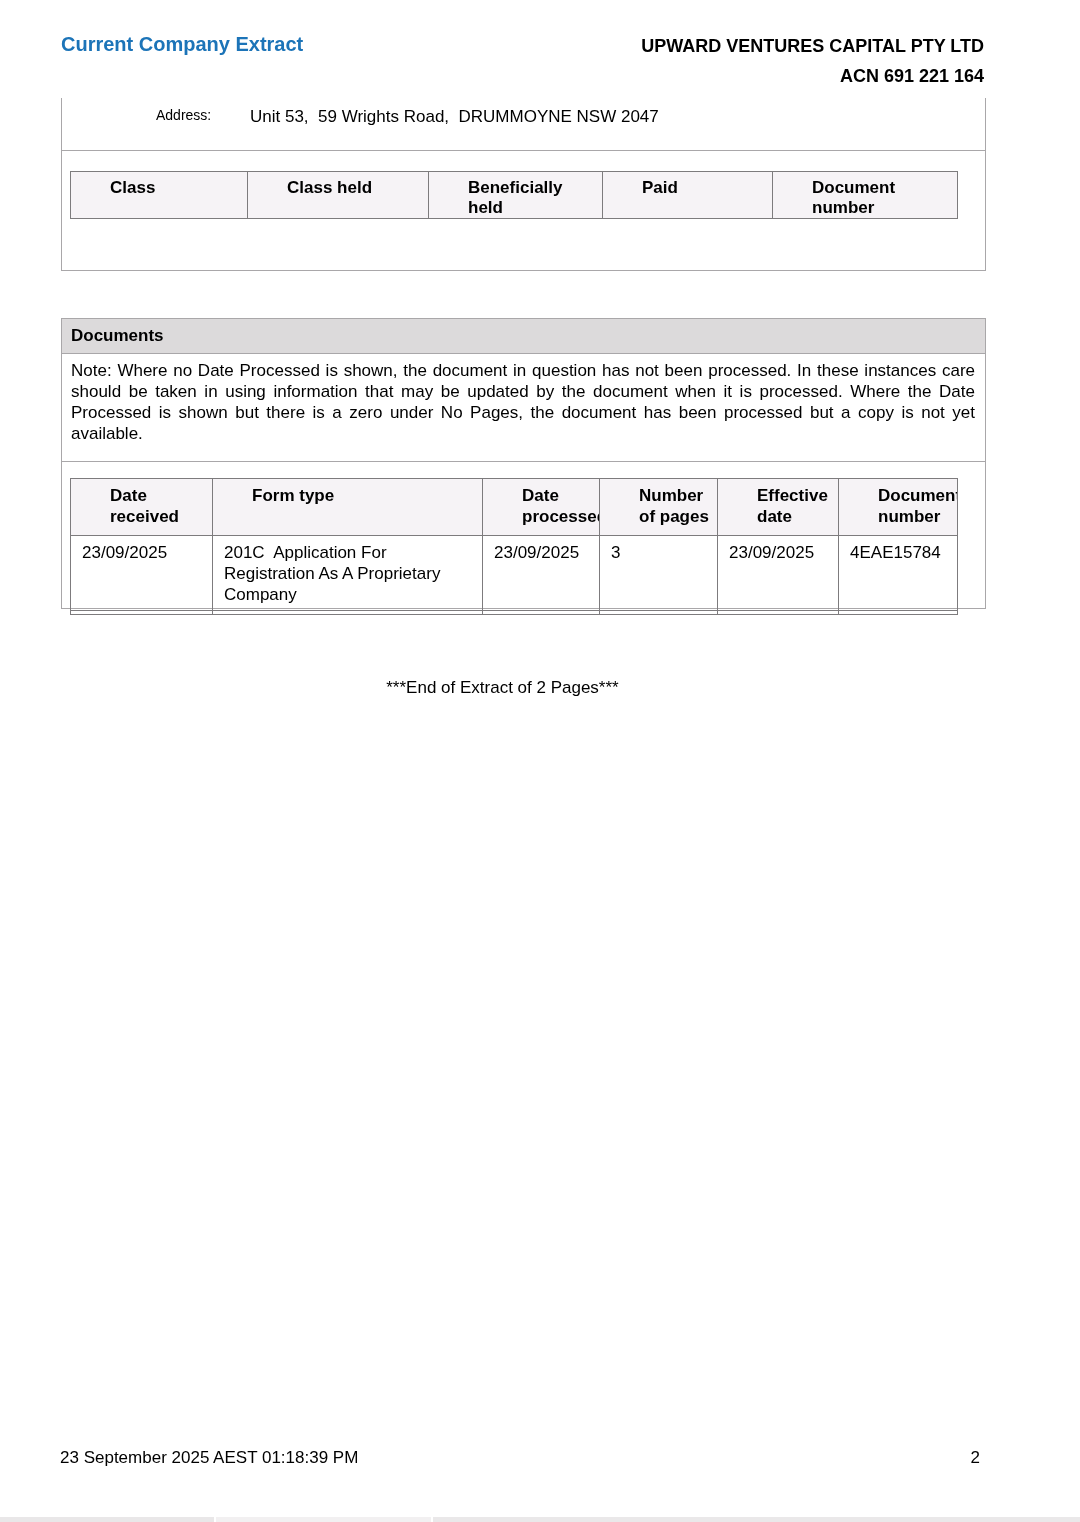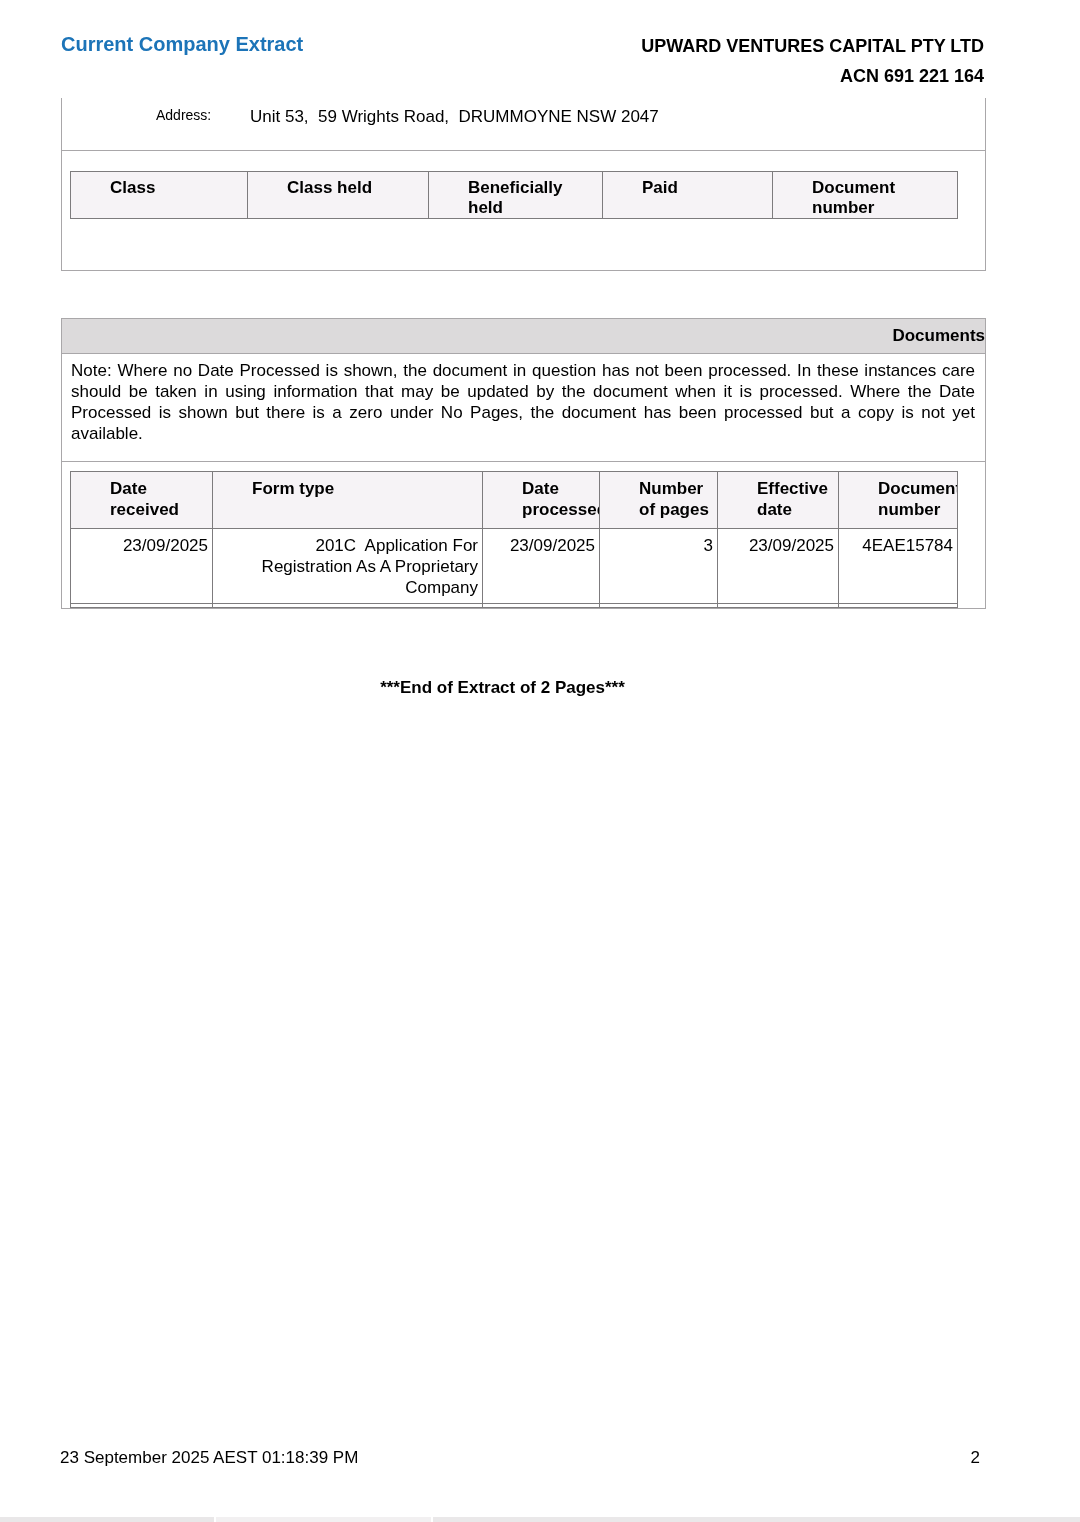--- a/index.html
+++ b/index.html
@@ -33,32 +33,32 @@
   th,td{border:1px solid var(--inner-border);text-align:left;vertical-align:top;
     padding:6px 4px 0 11px;overflow:hidden;}
   th{background:var(--table-header-bg);font-weight:bold;padding-left:39px;}
   .shares-table th{height:41px;}
   .shares-table td{height:36px;}
 
   
   .sec-documents{position:absolute;left:61px;top:318px;width:925px;height:291px;
     border:1px solid var(--outer-border);}
   .docs-band{height:35px;background:var(--section-band-bg);border-bottom:1px solid var(--outer-border);
-    font-size:17px;font-weight:bold;line-height:34px;padding-left:9px;text-align:right;}
+    font-size:17px;font-weight:bold;line-height:34px;padding-left:9px;}
   .docs-note{height:108px;border-bottom:1px solid var(--outer-border);
     padding:6px 10px 0 9px;font-size:17px;line-height:21px;text-align:justify;}
-  .docs-table{margin:9px 0 0 8px;width:887px;line-height:21px;border-radius:27px;}
+  .docs-table{margin:16px 0 0 8px;width:887px;line-height:21px;border-radius:27px;}
   .docs-table th{height:57px;}
-  .docs-table td{height:75px;text-align:right;}
+  .docs-table td{height:75px;}
   .docs-table .spacer-row td{height:4px;padding:0;}
   .formtype-cell{white-space:pre-wrap;}
 
   
   .end-text{position:absolute;left:0;top:678px;width:1005px;text-align:center;
-    font-size:17px;font-weight:bold;}
+    font-size:17px;font-weight:normal;}
 
   
   .footer-date{position:absolute;left:60px;top:1448px;font-size:17px;}
   .footer-page{position:absolute;right:100px;top:1448px;font-size:17px;}
 
   
   .next-page-strip{position:absolute;left:0;top:1517px;width:1080px;height:5px;}
   .next-page-strip .seg{position:absolute;top:0;height:5px;}
   .seg1{left:0;width:214px;background:#e9e7e8;}
   .seg2{left:216px;width:215px;background:#f2f0f1;}

